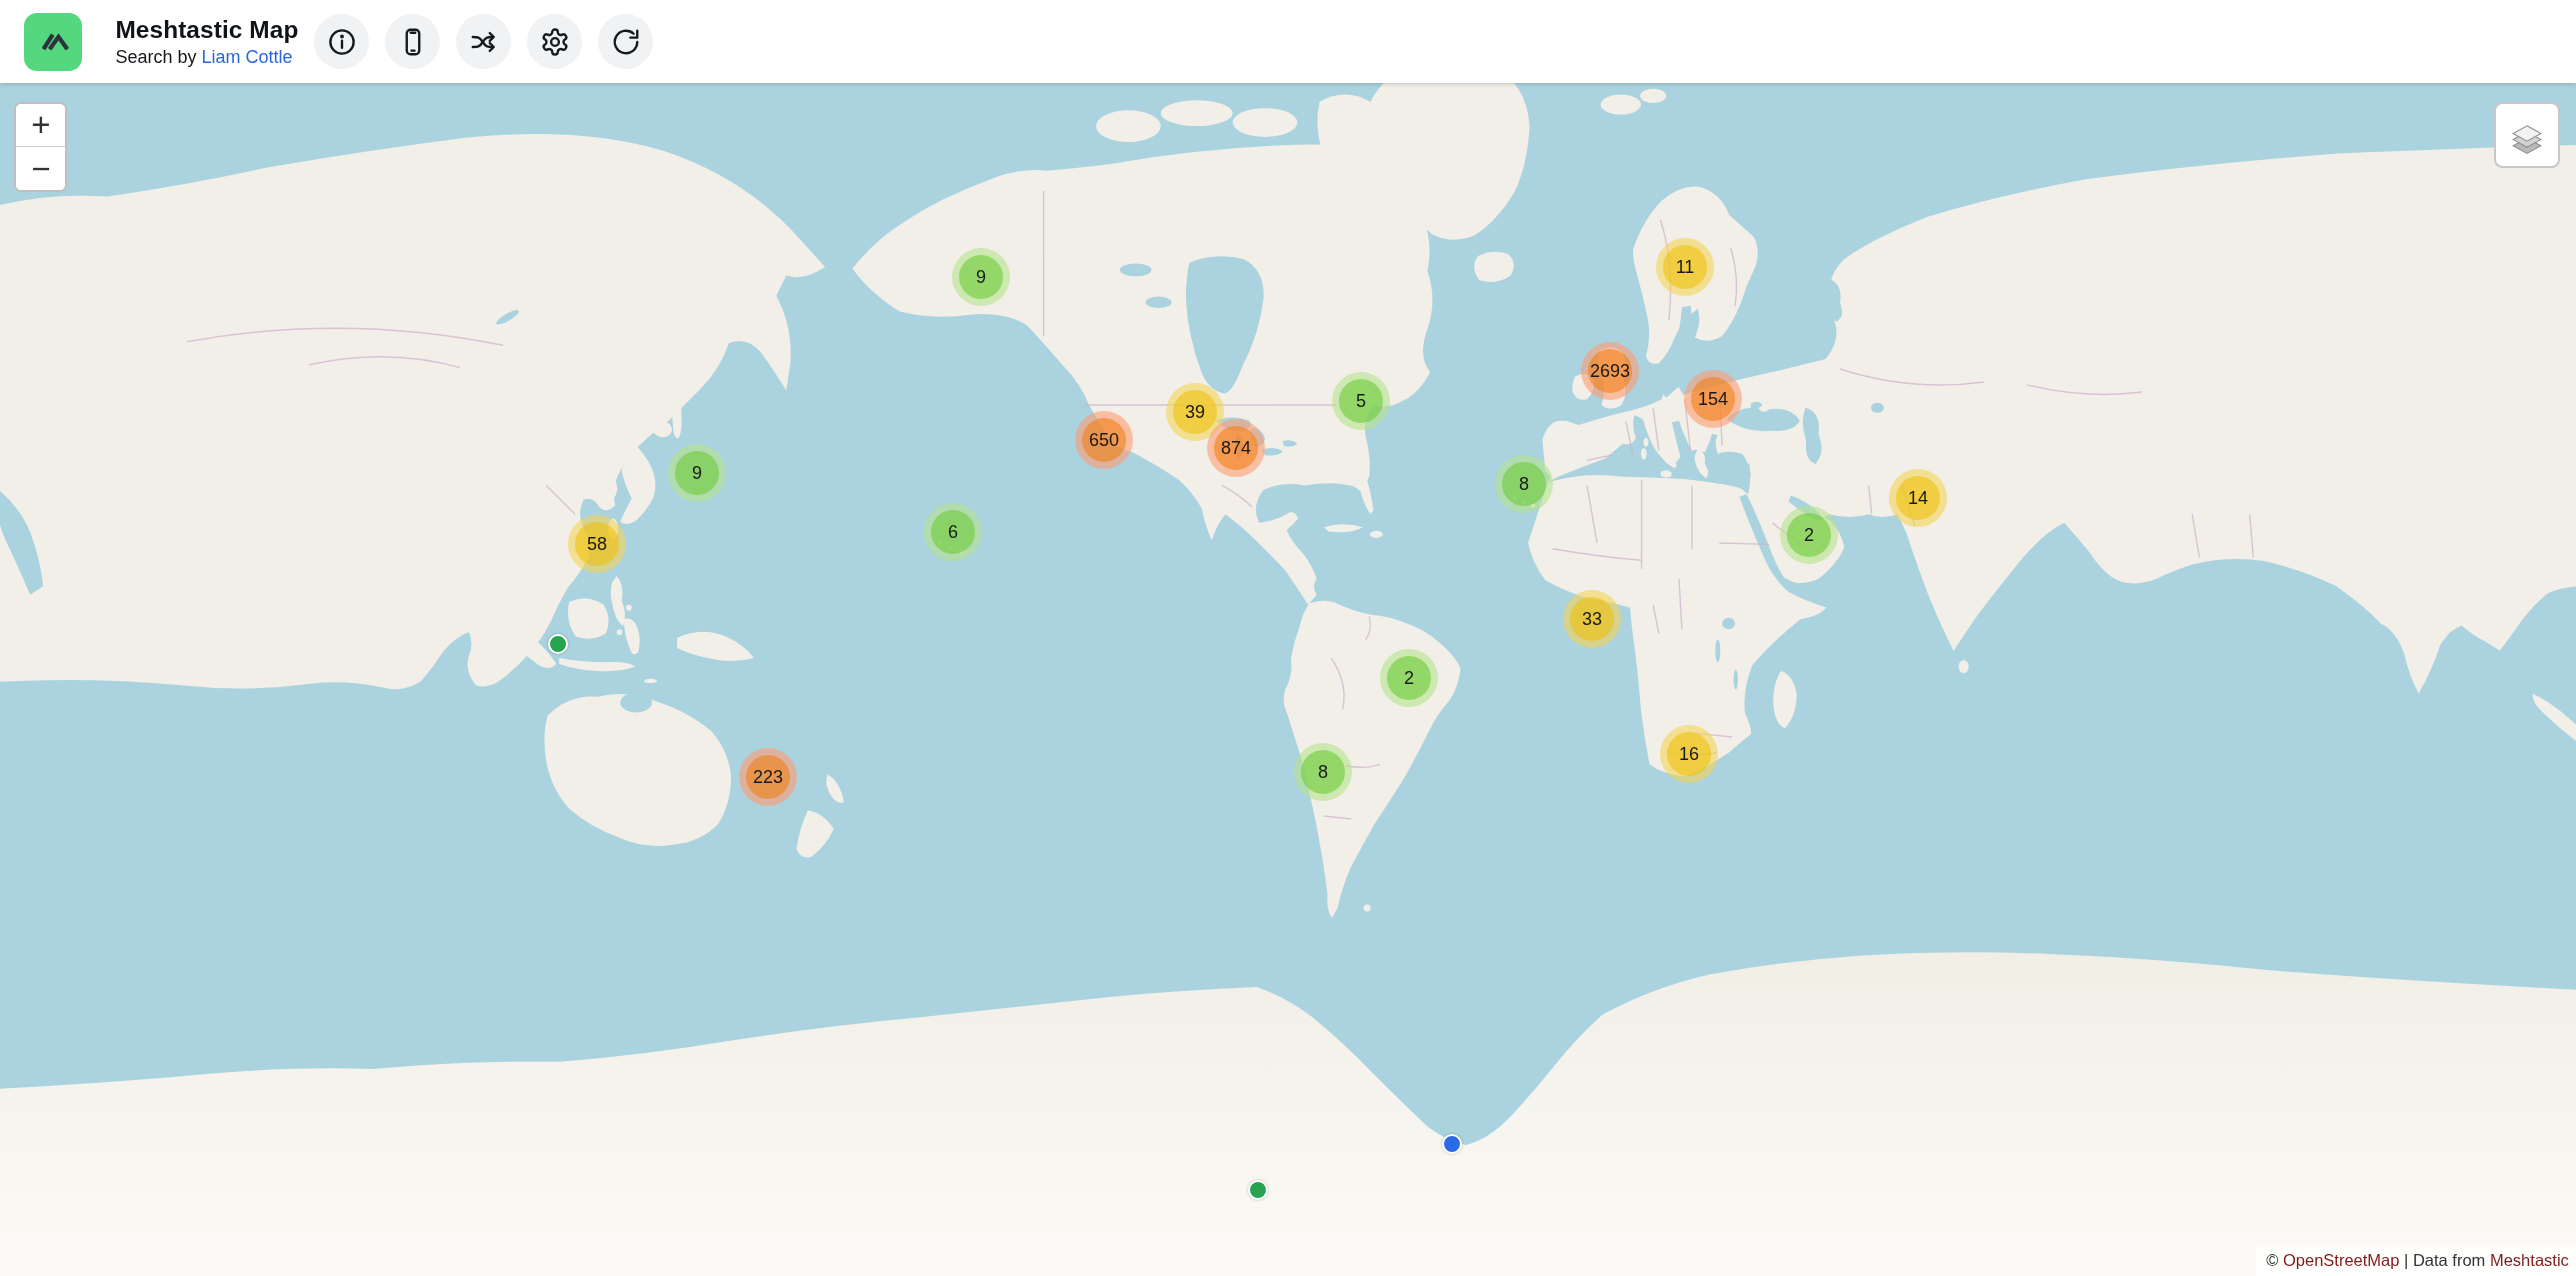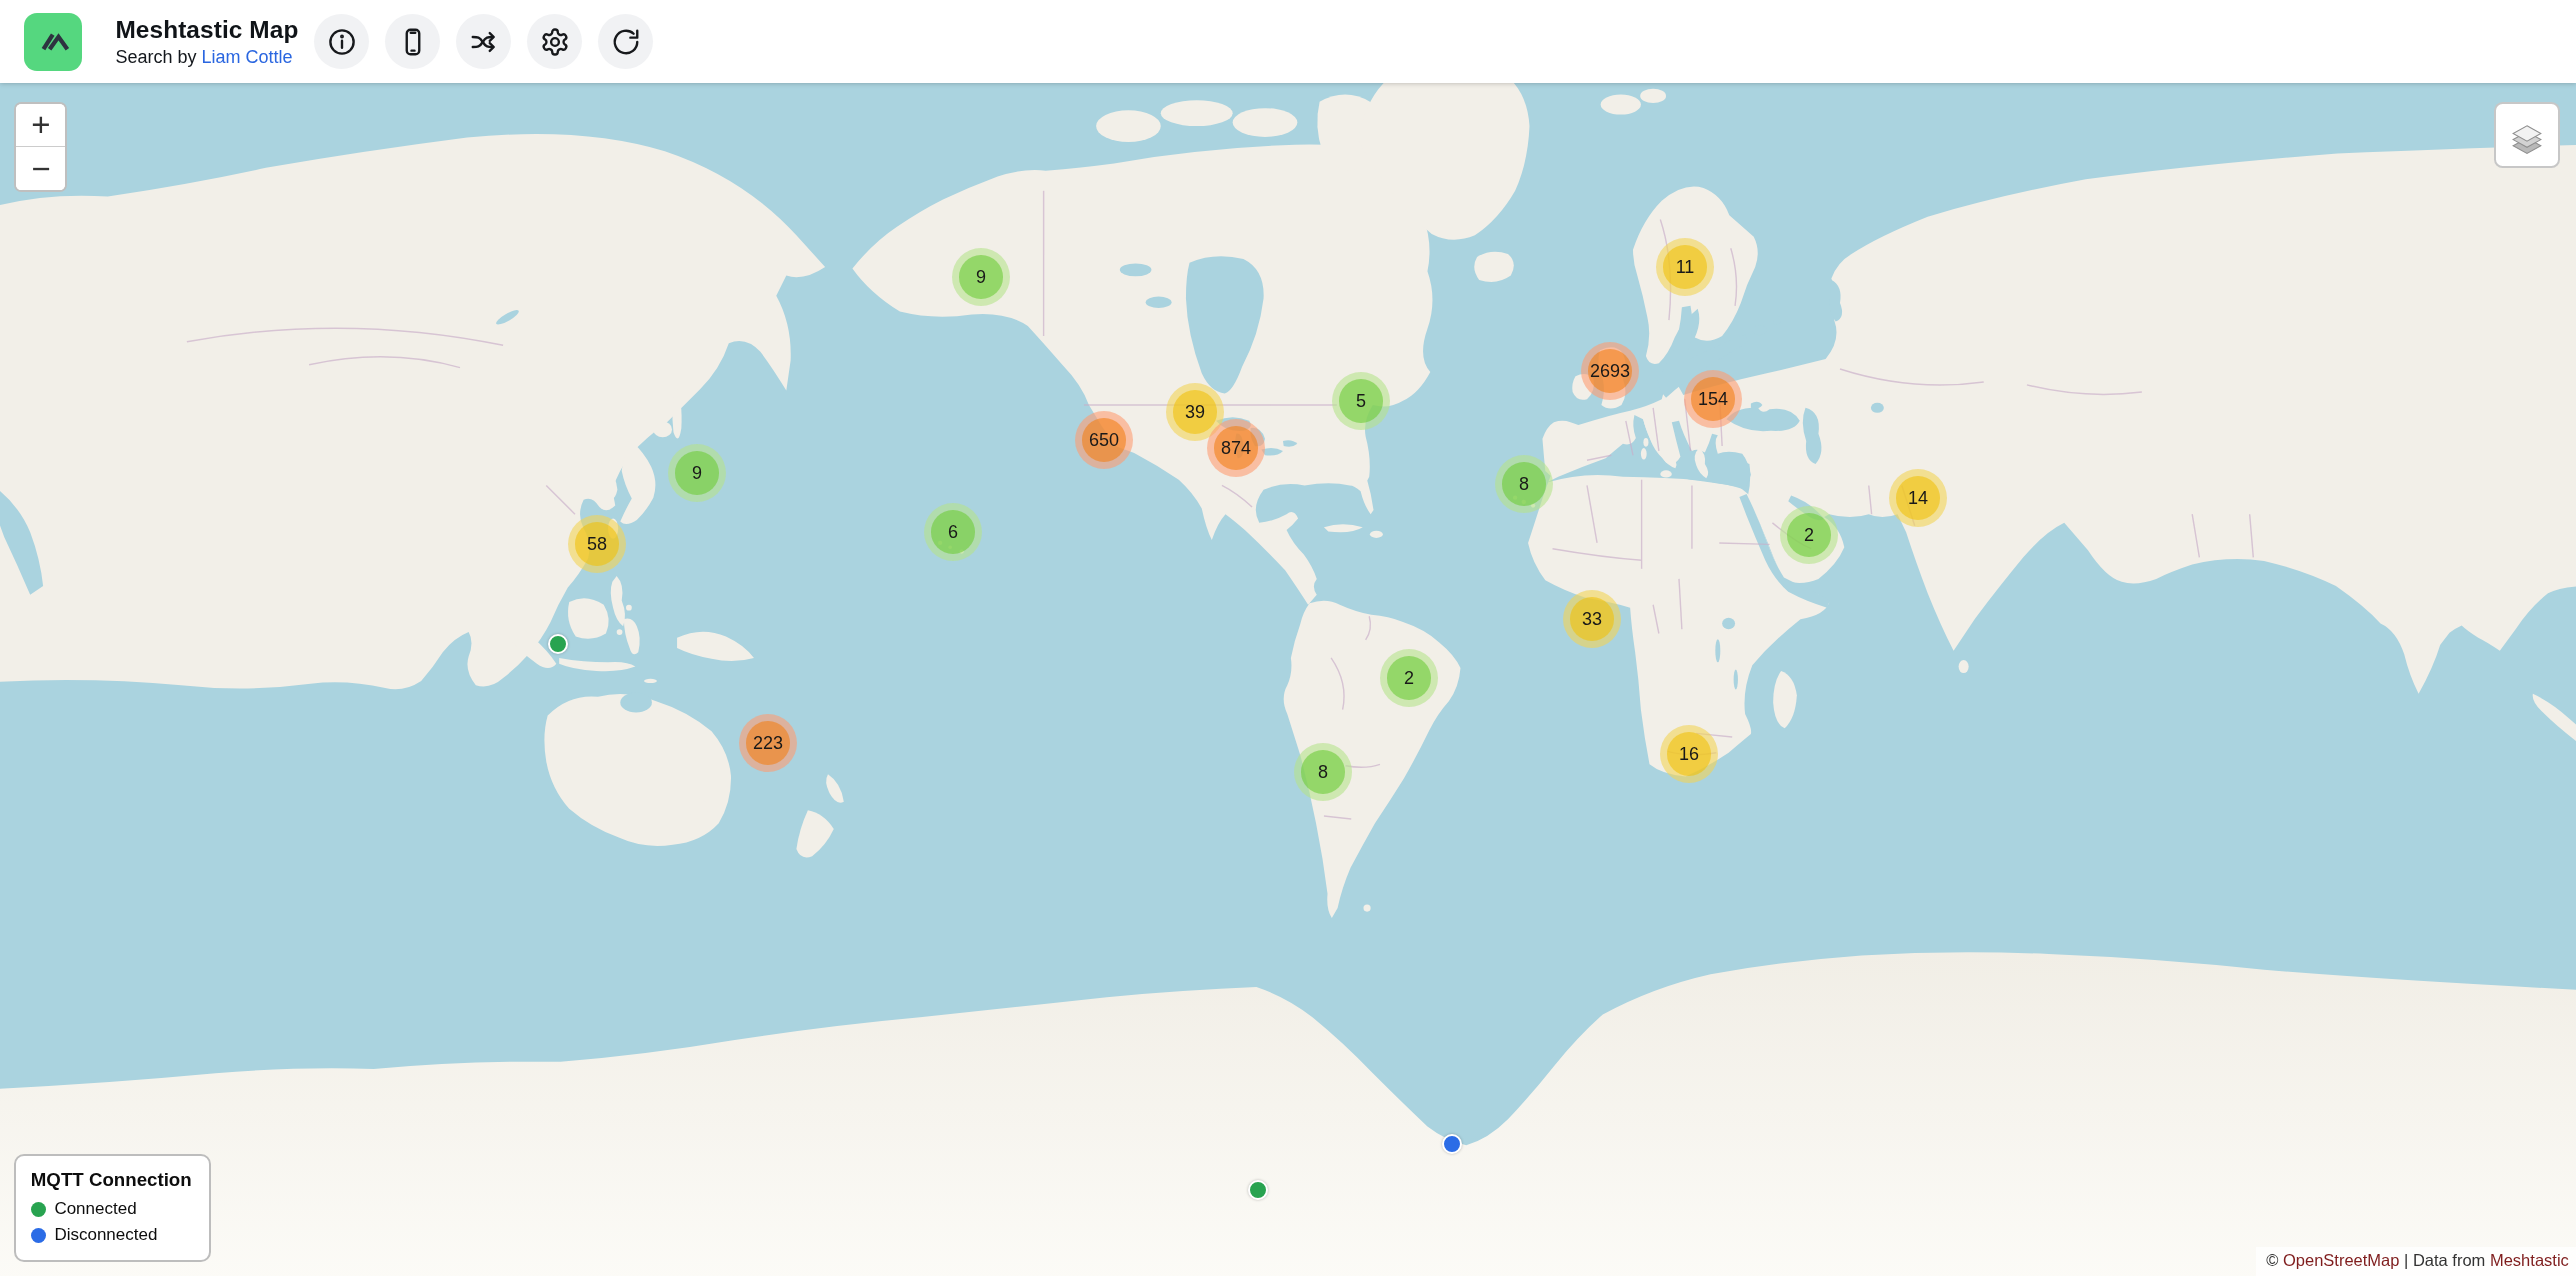--- a/index.html
+++ b/index.html
@@ -311,21 +311,21 @@
       </div>
       <div class="cluster small" style="left: 953px; top: 449px;">
         <div class="c-in">6</div>
       </div>
       <div class="cluster small" style="left: 697px; top: 390px;">
         <div class="c-in">9</div>
       </div>
       <div class="cluster medium" style="left: 597px; top: 461px;">
         <div class="c-in">58</div>
       </div>
-      <div class="cluster large" style="left: 768px; top: 660px;">
+      <div class="cluster large" style="left: 768px; top: 694px;">
         <div class="c-in">223</div>
       </div>
       <div class="cluster small" style="left: 1409px; top: 595px;">
         <div class="c-in">2</div>
       </div>
       <div class="cluster small" style="left: 1323px; top: 689px;">
         <div class="c-in">8</div>
       </div>
       <div class="cluster medium" style="left: 1685px; top: 184px;">
         <div class="c-in">11</div>
@@ -349,27 +349,16 @@
         <div class="c-in">16</div>
       </div>
       <div class="cluster medium" style="left: 1918px; top: 415px;">
         <div class="c-in">14</div>
       </div>
       <div class="node" style="left: 559px; top: 562px; background: rgb(40, 163, 80);"></div>
       <div class="node" style="left: 1259px; top: 1108px; background: rgb(40, 163, 80);"></div>
       <div class="node" style="left: 1453px; top: 1062px; background: rgb(43, 108, 230);"></div>
     </div>
 
-  <div class="legend">
-    <div class="legend-title">MQTT Connection</div>
-    <div class="legend-row">
-      <span class="legend-dot" style="background: rgb(40, 163, 80);"></span>
-      <span class="legend-label">Connected</span>
-    </div>
-    <div class="legend-row">
-      <span class="legend-dot" style="background: rgb(43, 108, 230);"></span>
-      <span class="legend-label">Disconnected</span>
-    </div>
-  </div>
 
   <div class="attrib"><span>© </span><a href="#">OpenStreetMap</a><span> | Data from </span><a href="#">Meshtastic</a></div>
 </div>
 
 
 </body></html>

